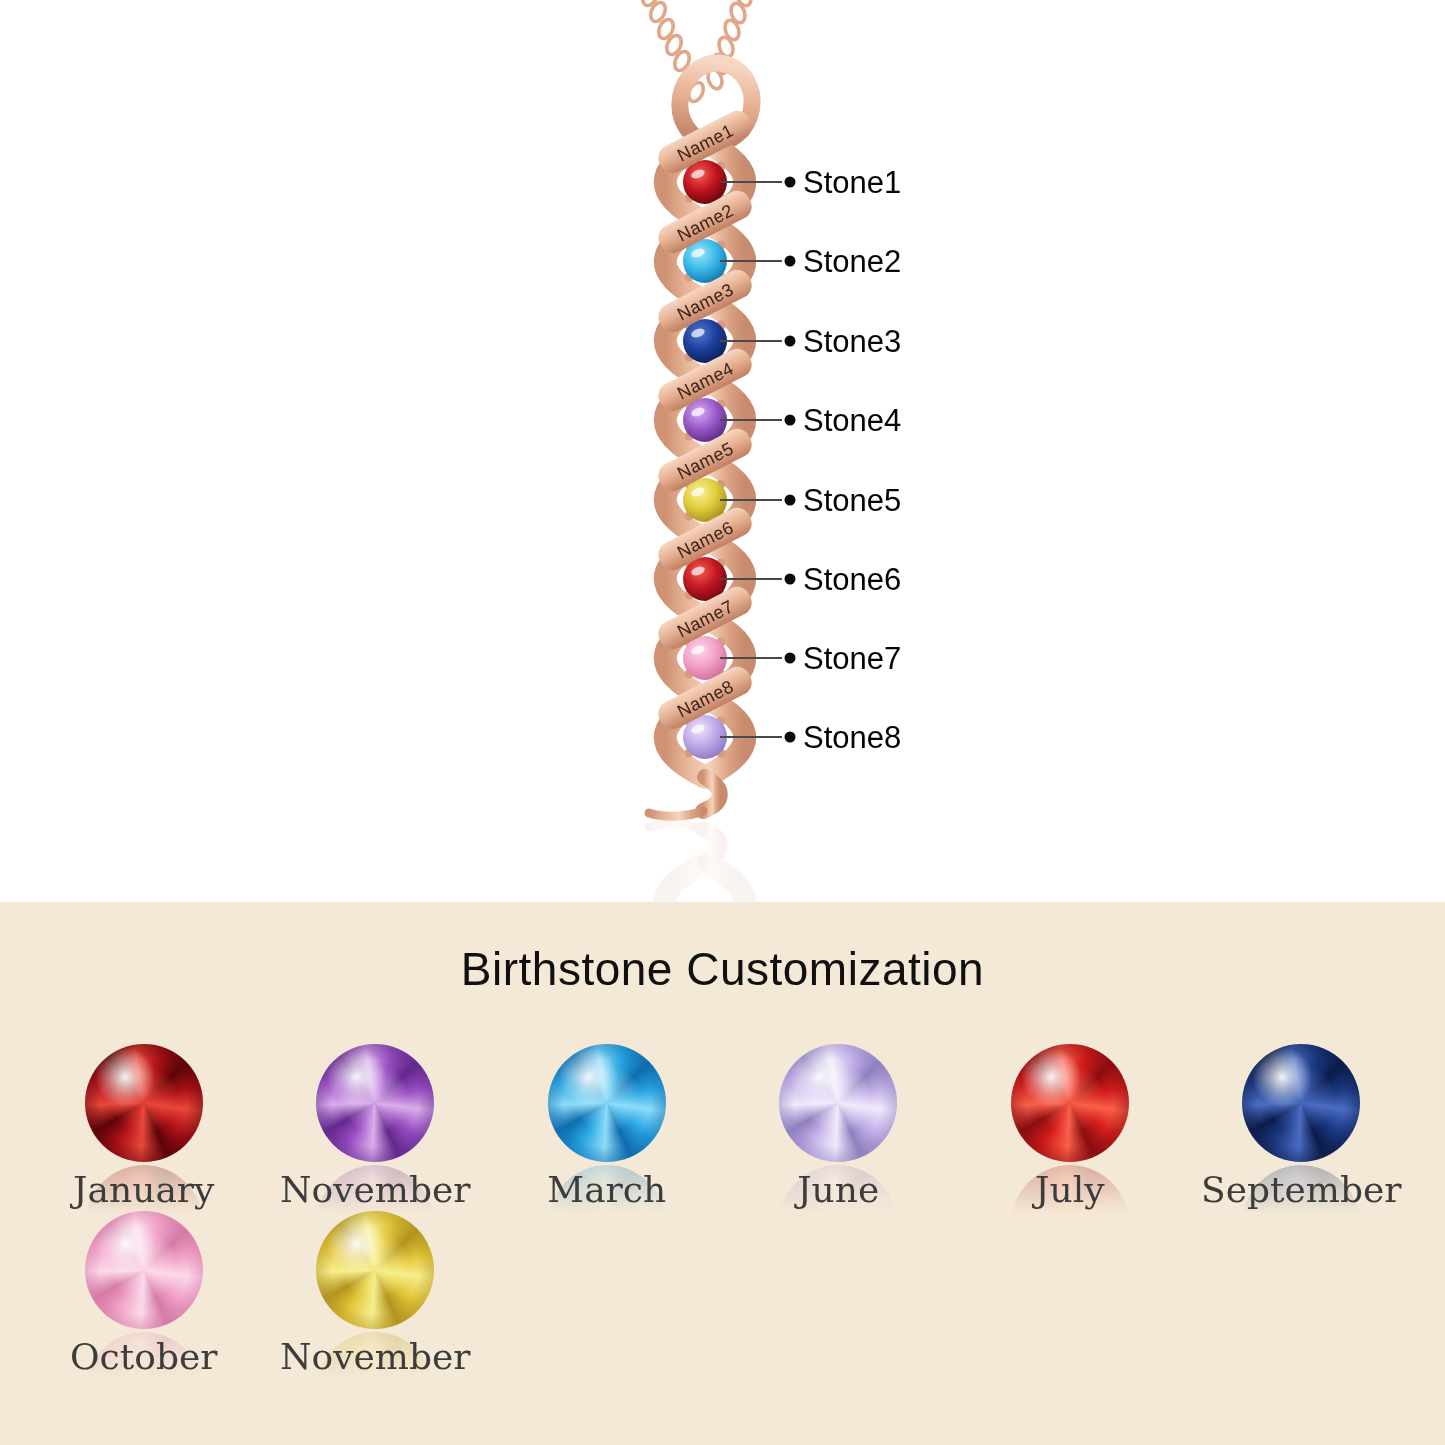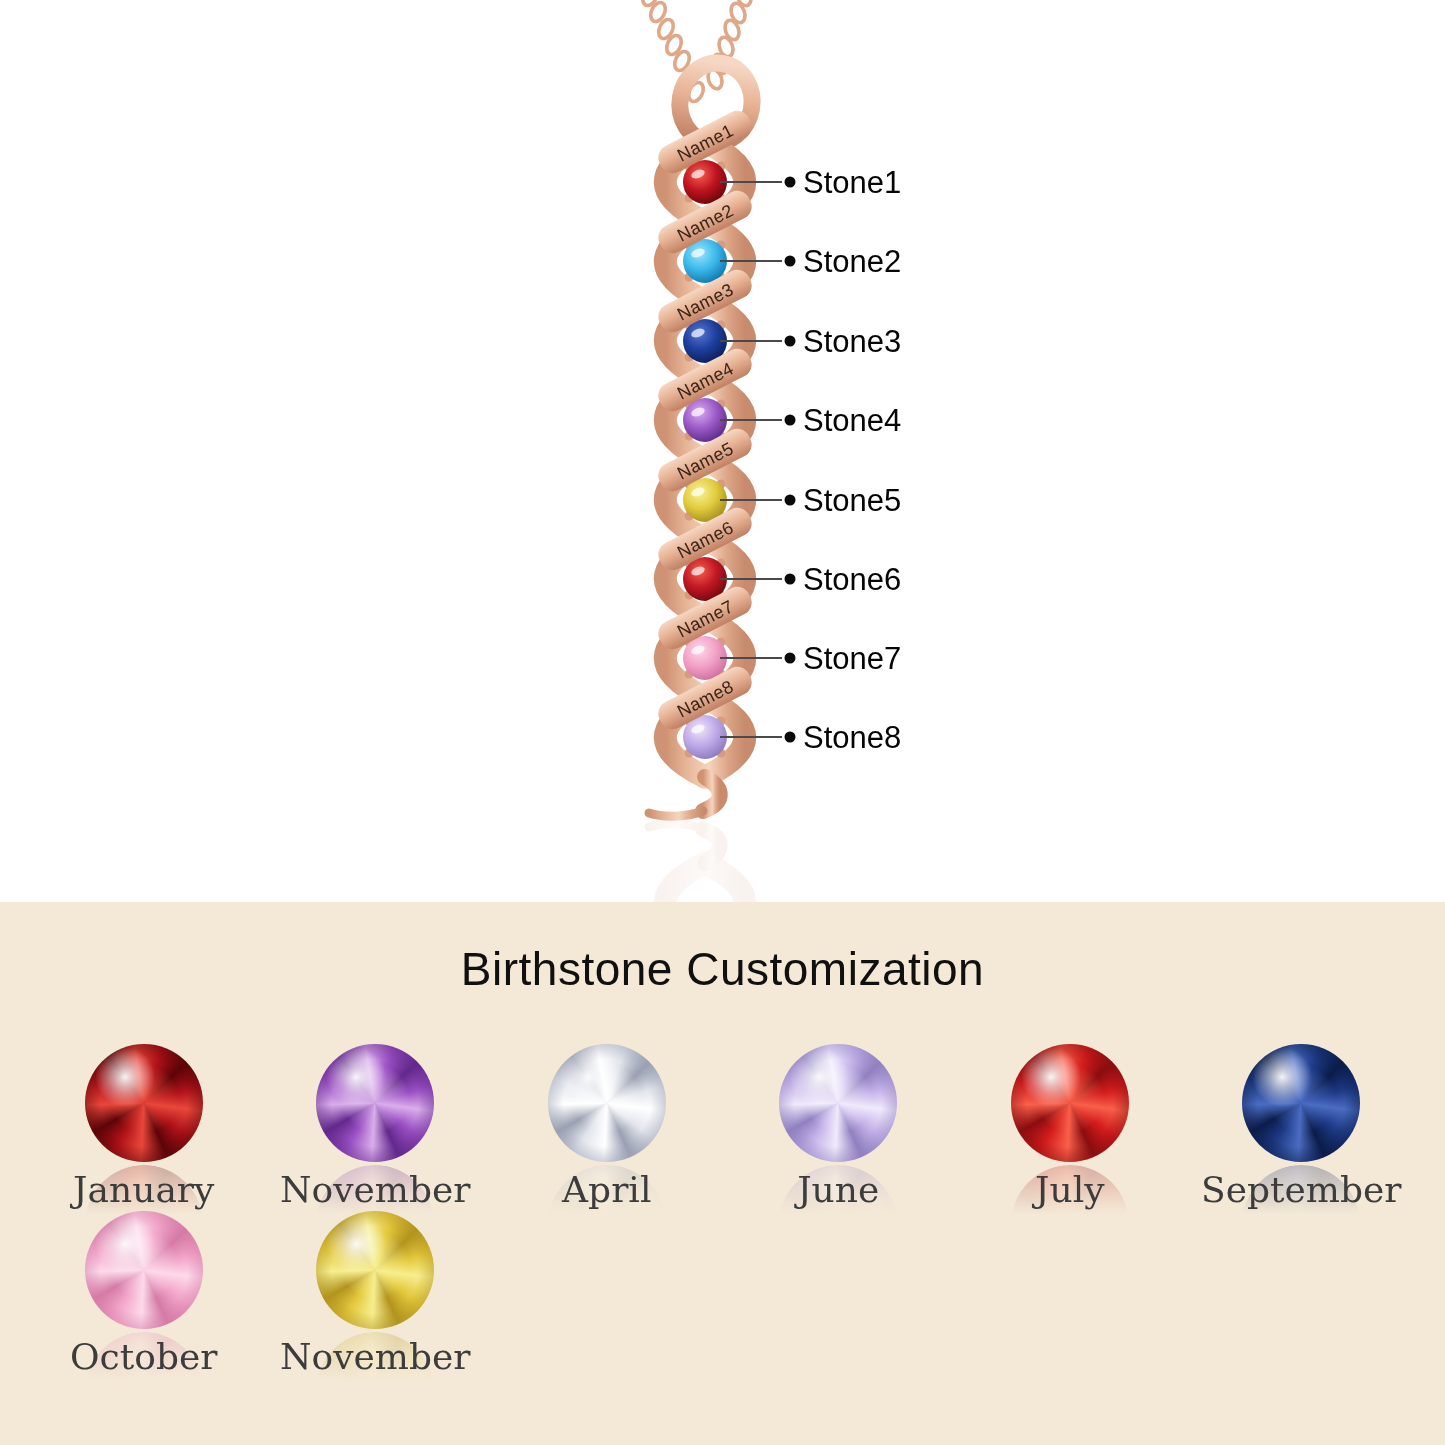--- a/index.html
+++ b/index.html
@@ -298,28 +298,28 @@
       </div>
 
       <div class="gem-cell">
         <div class="gem-wrap">
           <div class="gem-core gem-main" style="--light: #d9aeea; --mid: #9b4fc4; --dark: #63288c;"></div>
           <div class="gem-core gem-reflection" style="--light: #d9aeea; --mid: #9b4fc4; --dark: #63288c;"></div>
         </div>
         <div class="month">November</div>
       </div>
 
-
-      <div class="gem-cell">
-        <div class="gem-wrap">
-          <div class="gem-core gem-main" style="--light: #ffffff; --mid: #e2e5ec; --dark: #9aa0b2;"></div>
-          <div class="gem-core gem-reflection" style="--light: #ffffff; --mid: #e2e5ec; --dark: #9aa0b2;"></div>
-        </div>
-        <div class="month">April</div>
-      </div>
+      <div class="gem-cell">
+        <div class="gem-wrap">
+          <div class="gem-core gem-main" style="--light: #8edcf8; --mid: #2aa7e4; --dark: #0f6cae;"></div>
+          <div class="gem-core gem-reflection" style="--light: #8edcf8; --mid: #2aa7e4; --dark: #0f6cae;"></div>
+        </div>
+        <div class="month">March</div>
+      </div>
+
 
 
       <div class="gem-cell">
         <div class="gem-wrap">
           <div class="gem-core gem-main" style="--light: #f0eafb; --mid: #c6b4ea; --dark: #9080c0;"></div>
           <div class="gem-core gem-reflection" style="--light: #f0eafb; --mid: #c6b4ea; --dark: #9080c0;"></div>
         </div>
         <div class="month">June</div>
       </div>
 

